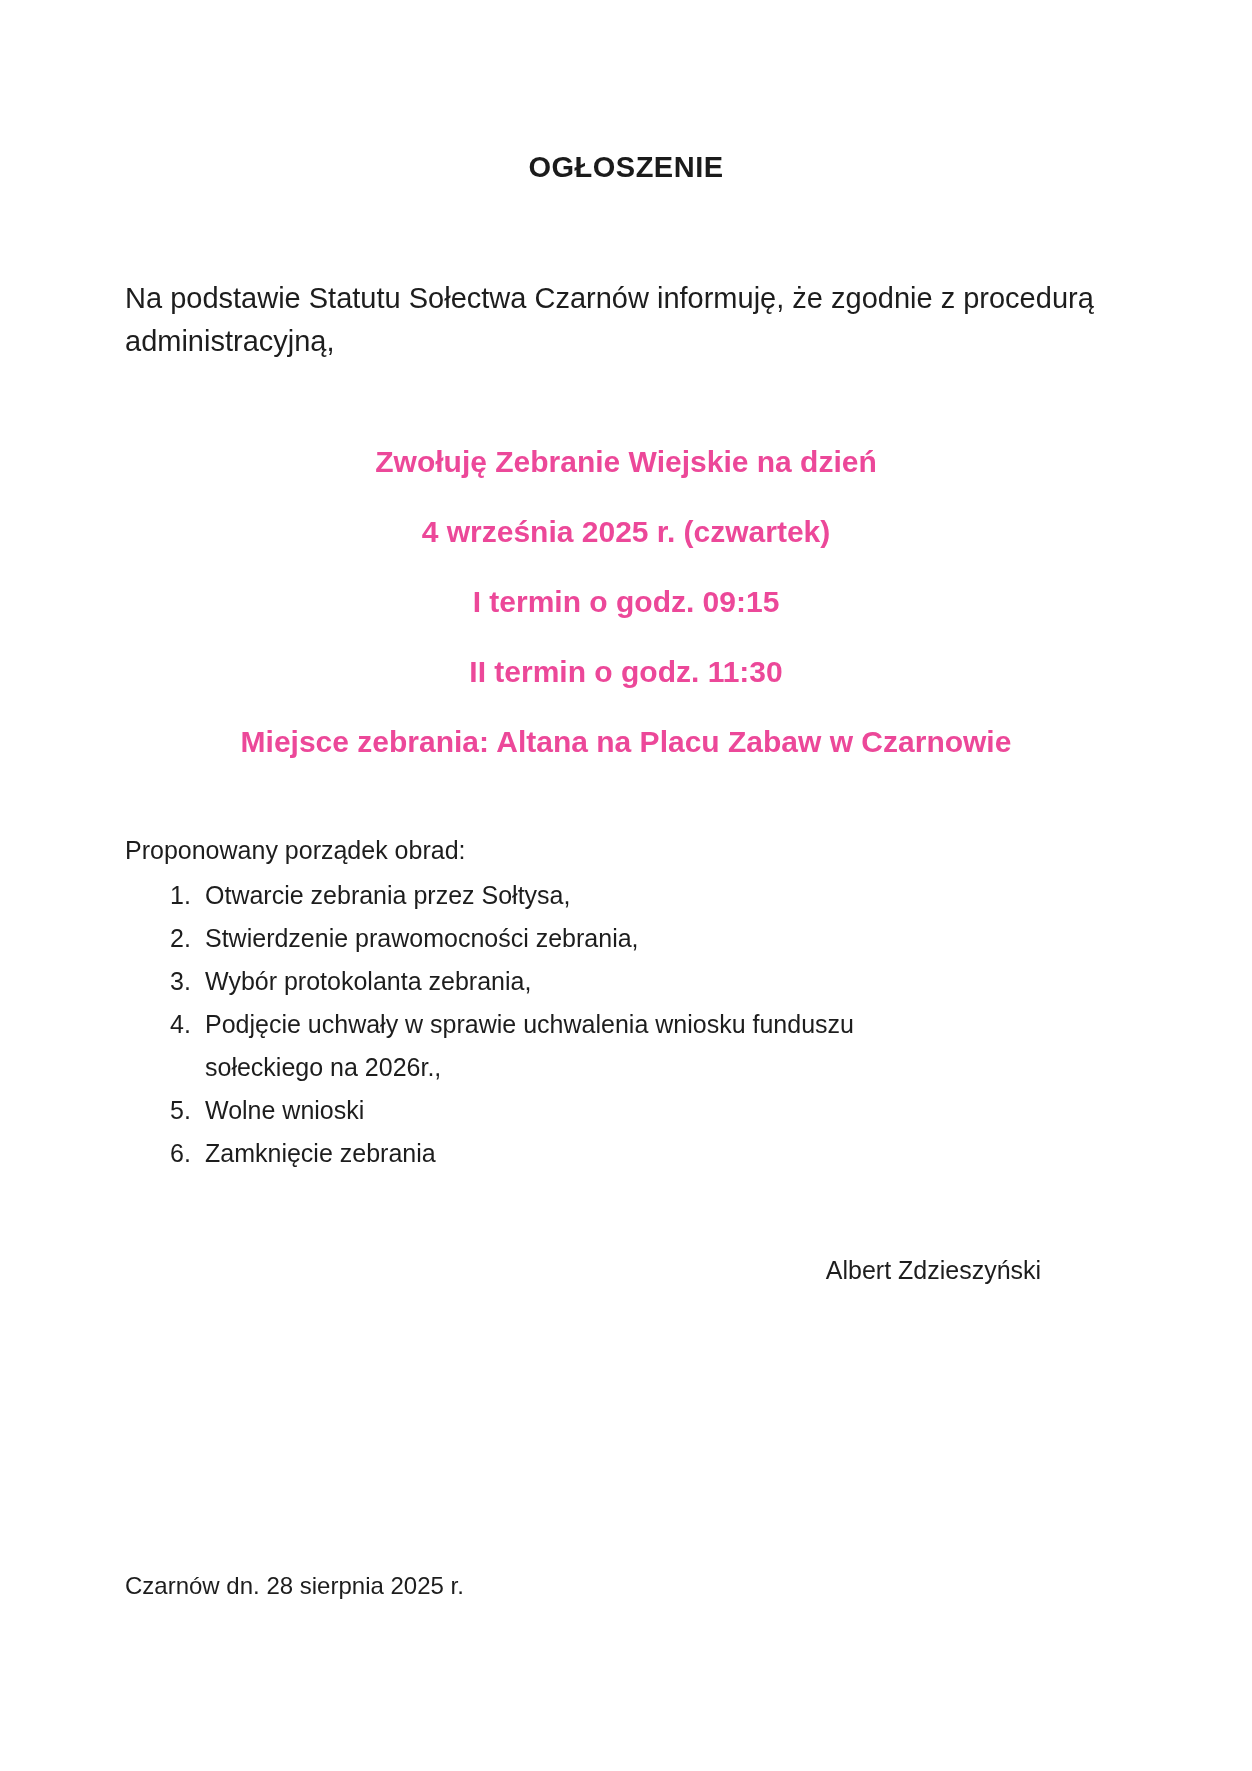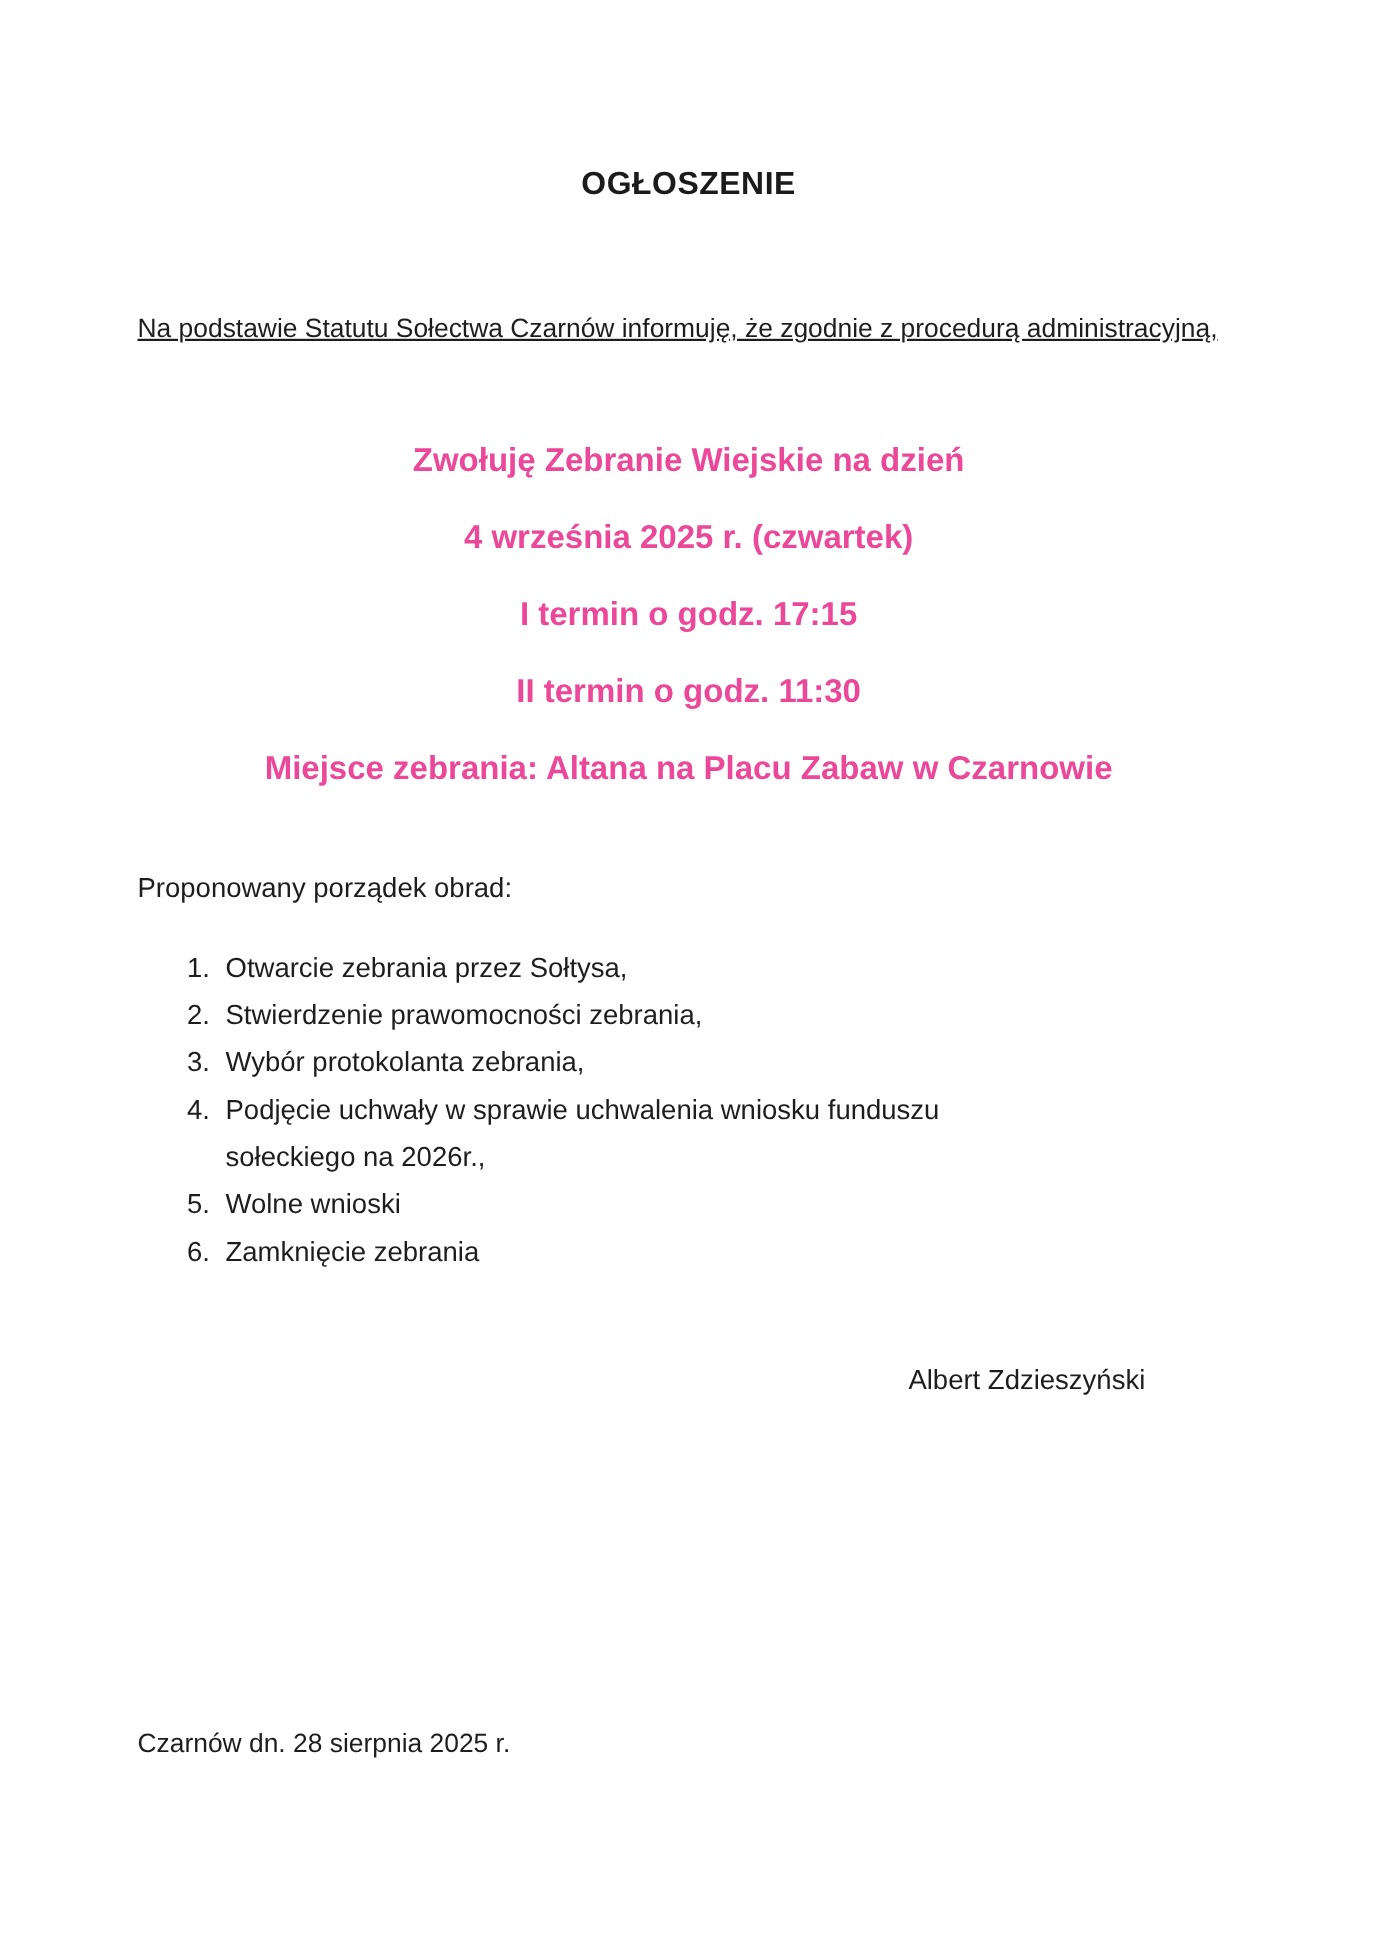--- a/index.html
+++ b/index.html
@@ -22,45 +22,44 @@
   .doc-title {
     text-align: center;
     font-size: 29px;
     font-weight: 700;
     line-height: 38px;
     letter-spacing: 0.5px;
     color: #1b1b1b;
   }
   .intro {
     margin-top: 91px;
-    font-size: 24px;
+    font-size: 29px;
     line-height: 43px;
     max-width: 1002px;
     color: #1d1d1d;
-    text-decoration: underline;
   }
   .center-block {
     margin-top: 80px;
   }
   .center-line {
     text-align: center;
     font-size: 30px;
     font-weight: 700;
     line-height: 38px;
     margin-bottom: 32px;
     color: #ec4899;
   }
   .agenda-heading {
     margin-top: 68px;
     font-size: 25px;
     line-height: 43px;
     color: #1d1d1d;
   }
   .agenda-list {
-    margin-top: 30px;
+    margin-top: 2px;
     list-style: none;
     counter-reset: agenda;
     max-width: 800px;
   }
   .agenda-list li {
     position: relative;
     padding-left: 80px;
     font-size: 25px;
     line-height: 43px;
     color: #1d1d1d;
@@ -102,21 +101,21 @@
 
 <div class="page">
 
   <h1 class="doc-title">OGŁOSZENIE</h1>
 
   <p class="intro">Na podstawie Statutu Sołectwa Czarnów informuję, że zgodnie z procedurą administracyjną,</p>
 
   <div class="center-block">
     <p class="center-line">Zwołuję Zebranie Wiejskie na dzień</p>
     <p class="center-line">4 września 2025 r. (czwartek)</p>
-    <p class="center-line">I termin o godz. 17:15</p>
+    <p class="center-line">I termin o godz. 09:15</p>
     <p class="center-line">II termin o godz. 11:30</p>
     <p class="center-line">Miejsce zebrania: Altana na Placu Zabaw w Czarnowie</p>
   </div>
 
   <p class="agenda-heading">Proponowany porządek obrad:</p>
 
   <ol class="agenda-list">
     <li>Otwarcie zebrania przez Sołtysa,</li>
     <li>Stwierdzenie prawomocności zebrania,</li>
     <li>Wybór protokolanta zebrania,</li>

